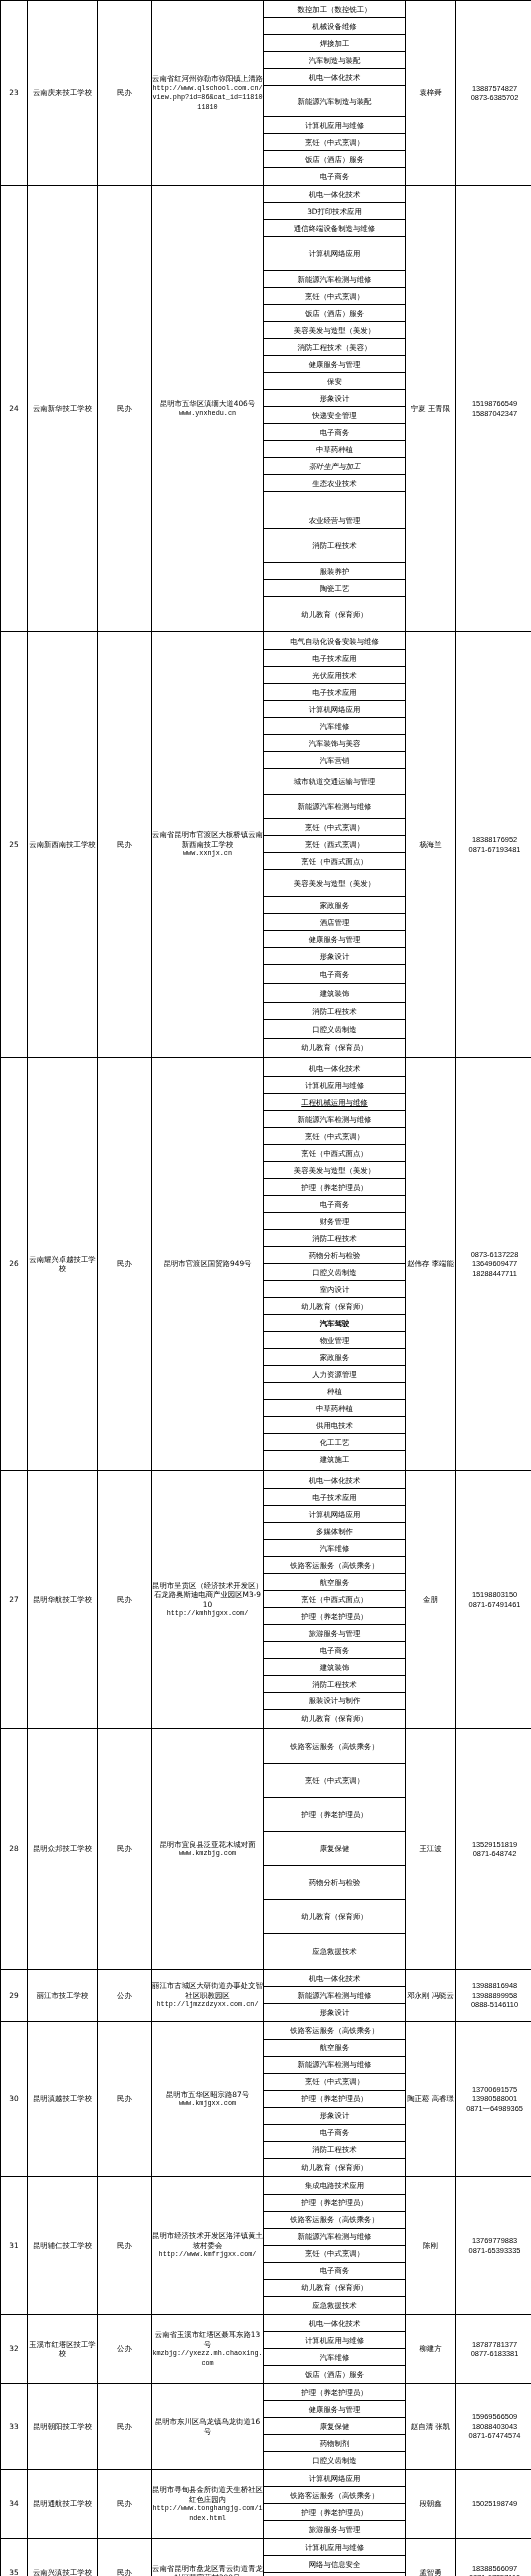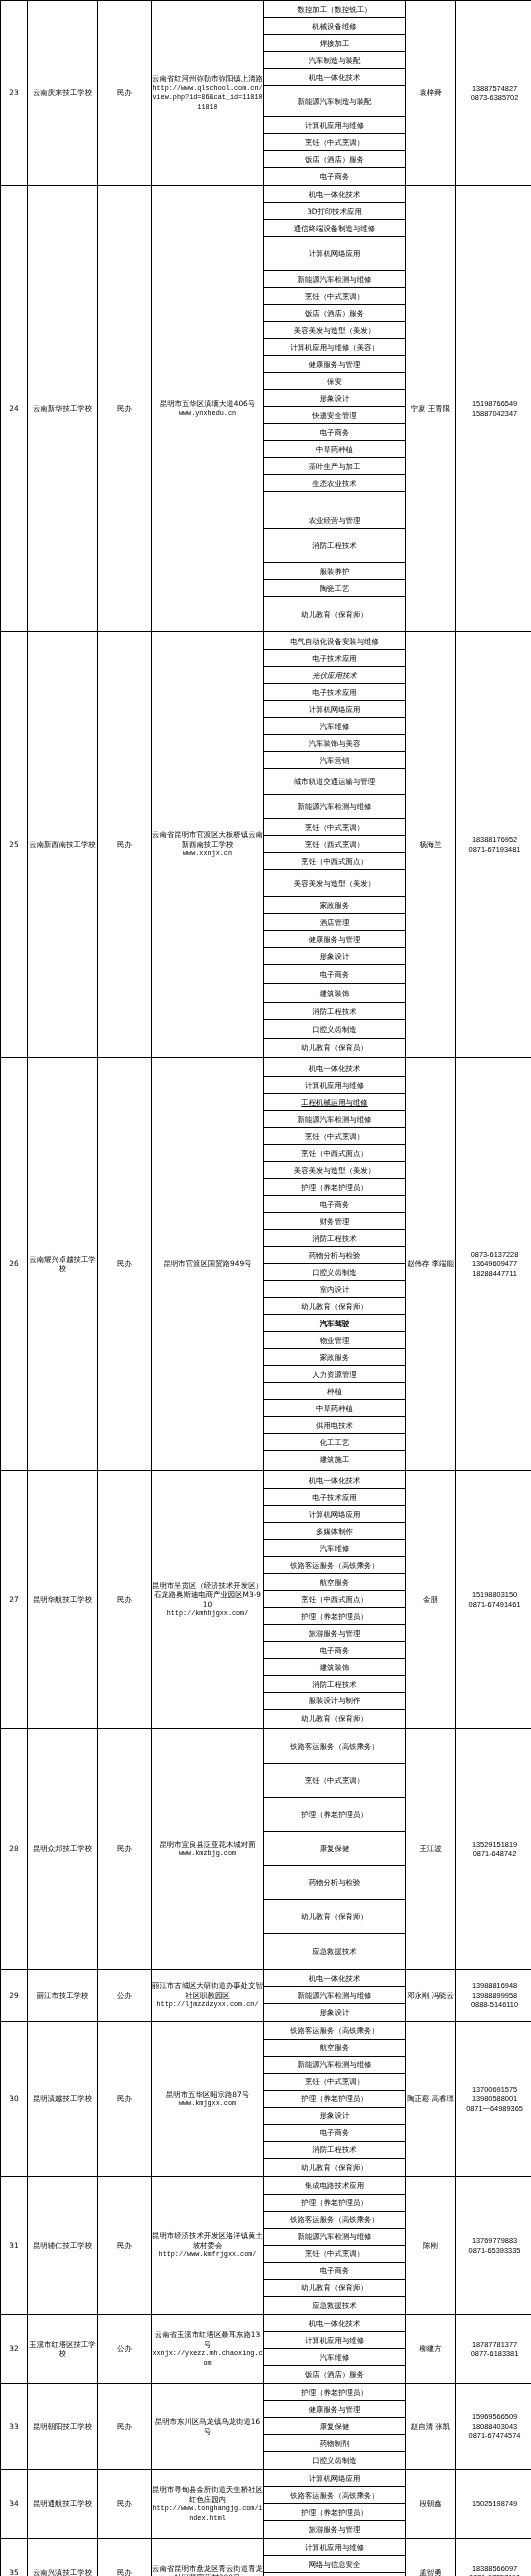--- a/index.html
+++ b/index.html
@@ -63,28 +63,28 @@
     <td class="c-prog">
       <div class="prog-list">
             <div class="prog-item" style="height: 17px;">机电一体化技术</div>
             <div class="prog-item" style="height: 17px;">3D打印技术应用</div>
             <div class="prog-item" style="height: 17px;">通信终端设备制造与维修</div>
             <div class="prog-item" style="height: 34px;">计算机网络应用</div>
             <div class="prog-item" style="height: 17px;">新能源汽车检测与维修</div>
             <div class="prog-item" style="height: 17px;">烹饪（中式烹调）</div>
             <div class="prog-item" style="height: 17px;">饭店（酒店）服务</div>
             <div class="prog-item" style="height: 17px;">美容美发与造型（美发）</div>
-            <div class="prog-item" style="height: 17px;">计算机应用与维修（美容）</div>
+            <div class="prog-item" style="height: 17px;">消防工程技术（美容）</div>
             <div class="prog-item" style="height: 17px;">健康服务与管理</div>
             <div class="prog-item" style="height: 17px;">保安</div>
             <div class="prog-item" style="height: 17px;">形象设计</div>
             <div class="prog-item" style="height: 17px; text-align: center;">快递安全管理</div>
             <div class="prog-item" style="height: 17px;">电子商务</div>
             <div class="prog-item" style="height: 17px;">中草药种植</div>
-            <div class="prog-item" style="height: 17px;">茶叶生产与加工</div>
+            <div class="prog-item" style="height: 17px; font-style: italic;">茶叶生产与加工</div>
             <div class="prog-item" style="height: 17px;">生态农业技术</div>
             <div class="prog-item" style="height: 17px; margin-top: 20px;">农业经营与管理</div>
             <div class="prog-item" style="height: 34px;">消防工程技术</div>
             <div class="prog-item" style="height: 17px;">服装养护</div>
             <div class="prog-item" style="height: 17px;">陶瓷工艺</div>
             <div class="prog-item" style="height: 34px;">幼儿教育（保育师）</div>
           </div>
     </td>
     <td class="c-contact">宁夏 王青限</td>
     <td class="c-phone">
@@ -97,21 +97,21 @@
     <td class="c-name">云南新西南技工学校</td>
     <td class="c-type">民办</td>
     <td class="c-addr">
       <span class="line addr-text">云南省昆明市官渡区大板桥镇云南新西南技工学校</span>
       <span class="url">www.xxnjx.cn</span>
     </td>
     <td class="c-prog">
       <div class="prog-list">
             <div class="prog-item" style="height: 17px;">电气自动化设备安装与维修</div>
             <div class="prog-item" style="height: 17px;">电子技术应用</div>
-            <div class="prog-item" style="height: 17px; font-style: italic;">光伏应用技术</div>
+            <div class="prog-item" style="height: 17px;">光伏应用技术</div>
             <div class="prog-item" style="height: 17px;">电子技术应用</div>
             <div class="prog-item" style="height: 17px;">计算机网络应用</div>
             <div class="prog-item" style="height: 17px;">汽车维修</div>
             <div class="prog-item" style="height: 17px;">汽车装饰与美容</div>
             <div class="prog-item" style="height: 17px;">汽车营销</div>
             <div class="prog-item" style="height: 26px;">城市轨道交通运输与管理</div>
             <div class="prog-item" style="height: 24px;">新能源汽车检测与维修</div>
             <div class="prog-item" style="height: 17px;">烹饪（中式烹调）</div>
             <div class="prog-item" style="height: 17px;">烹饪（西式烹调）</div>
             <div class="prog-item" style="height: 17px;">烹饪（中西式面点）</div>
@@ -309,21 +309,21 @@
           <span class="line">13769779883</span>
           <span class="line">0871-65393335</span>
         </td>
   </tr>
       <tr style="height: 69px;">
     <td class="c-no">32</td>
     <td class="c-name">玉溪市红塔区技工学校</td>
     <td class="c-type">公办</td>
     <td class="c-addr">
       <span class="line addr-text">云南省玉溪市红塔区聂耳东路13号</span>
-      <span class="url">xxnjx://yxezz.mh.chaoxing.com</span>
+      <span class="url">kmzbjg://yxezz.mh.chaoxing.com</span>
     </td>
     <td class="c-prog">
       <div class="prog-list">
             <div class="prog-item" style="height: 17px;">机电一体化技术</div>
             <div class="prog-item" style="height: 17px;">计算机应用与维修</div>
             <div class="prog-item" style="height: 17px;">汽车维修</div>
             <div class="prog-item" style="height: 17px;">饭店（酒店）服务</div>
           </div>
     </td>
     <td class="c-contact">柳建方</td>

